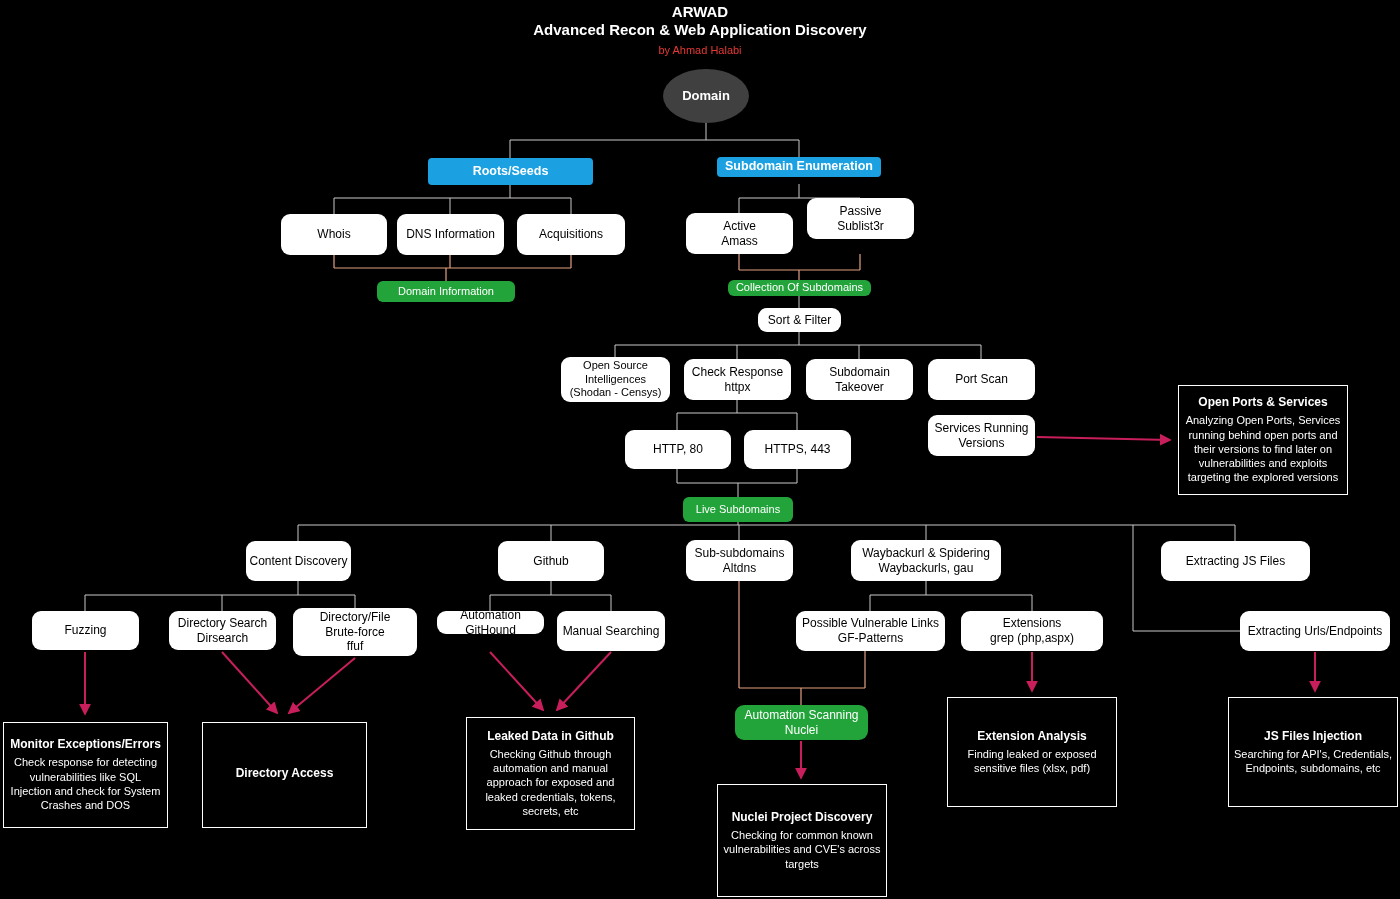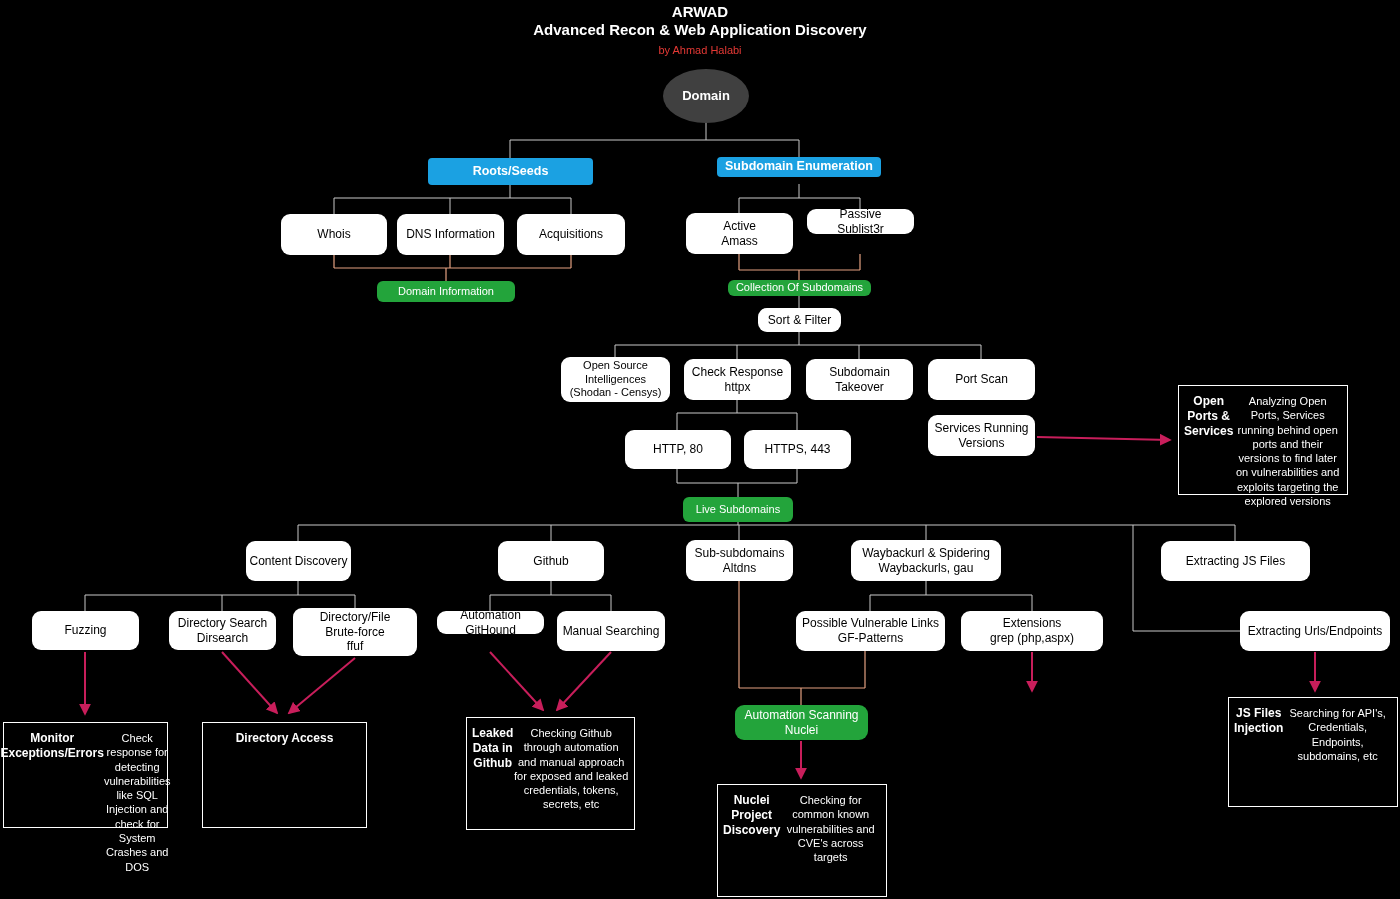--- a/index.html
+++ b/index.html
@@ -20,21 +20,21 @@
   .node { position:absolute; display:flex; align-items:center; justify-content:center;
           text-align:center; white-space:pre-line; line-height:1.22; }
   .white   { background:#fff; color:#000; border-radius:9px; font-size:12px; }
   .white.sm{ font-size:11px; }
   .blue    { background:#1BA1E2; color:#fff; font-weight:bold; font-size:12.5px; border-radius:4px; }
   .ellipse { background:#404040; color:#fff; font-weight:bold; border-radius:50%; font-size:13px; }
   .tag     { background:#23A43B; color:#fff; font-size:11px; border-radius:6px; }
   .green-lg{ background:#23A43B; color:#fff; font-size:12px; border-radius:9px; }
 
   .info { position:absolute; background:#000; border:1px solid #fff; color:#fff;
-          text-align:center; padding:8px 5px; display:flex; flex-direction:row;
+          text-align:center; padding:8px 5px; display:flex; flex-direction:column;
           justify-content:center; }
   .info h4 { font-size:12px; font-weight:bold; margin-bottom:3px; line-height:1.25; }
   .info p  { font-size:11px; line-height:1.3; }
 </style>
 </head>
 <body>
 
 <div class="canvas">
 
   <svg class="wires" width="1400" height="899">
@@ -85,21 +85,21 @@
   <div class="node blue" style="left:428px;top:158px;width:165px;height:27px">Roots/Seeds</div>
   <div class="node blue" style="left:717px;top:157px;width:164px;height:20px">Subdomain Enumeration</div>
 
   <div class="node white" style="left:281px;top:214px;width:106px;height:41px">Whois</div>
   <div class="node white" style="left:397px;top:214px;width:107px;height:41px">DNS Information</div>
   <div class="node white" style="left:517px;top:214px;width:108px;height:41px">Acquisitions</div>
   <div class="node tag" style="left:377px;top:281px;width:138px;height:21px">Domain Information</div>
 
   <div class="node white" style="left:686px;top:213px;width:107px;height:41px">Active
 Amass</div>
-  <div class="node white" style="left:807px;top:209px;width:107px;height:25px">Passive
+  <div class="node white" style="left:807px;top:198px;width:107px;height:41px">Passive
 Sublist3r</div>
   <div class="node tag" style="left:728px;top:280px;width:143px;height:16px">Collection Of Subdomains</div>
   <div class="node white" style="left:758px;top:308px;width:83px;height:24px">Sort &amp; Filter</div>
 
   <div class="node white sm" style="left:561px;top:357px;width:109px;height:45px">Open Source
 Intelligences
 (Shodan - Censys)</div>
   <div class="node white" style="left:684px;top:359px;width:107px;height:41px">Check Response
 httpx</div>
   <div class="node white" style="left:806px;top:359px;width:107px;height:41px">Subdomain
@@ -158,19 +158,23 @@
   <div class="info" style="left:466px;top:717px;width:169px;height:113px">
     <h4>Leaked Data in Github</h4>
     <p>Checking Github through automation and manual approach for exposed and leaked credentials, tokens, secrets, etc</p>
   </div>
 
   <div class="info" style="left:717px;top:784px;width:170px;height:113px">
     <h4>Nuclei Project Discovery</h4>
     <p>Checking for common known vulnerabilities and CVE's across targets</p>
   </div>
 
+  <div class="info" style="left:947px;top:697px;width:170px;height:110px">
+    <h4>Extension Analysis</h4>
+    <p>Finding leaked or exposed sensitive files (xlsx, pdf)</p>
+  </div>
 
   <div class="info" style="left:1228px;top:697px;width:170px;height:110px">
     <h4>JS Files Injection</h4>
     <p>Searching for API's, Credentials, Endpoints, subdomains, etc</p>
   </div>
 
 </div>
 
 </body></html>

